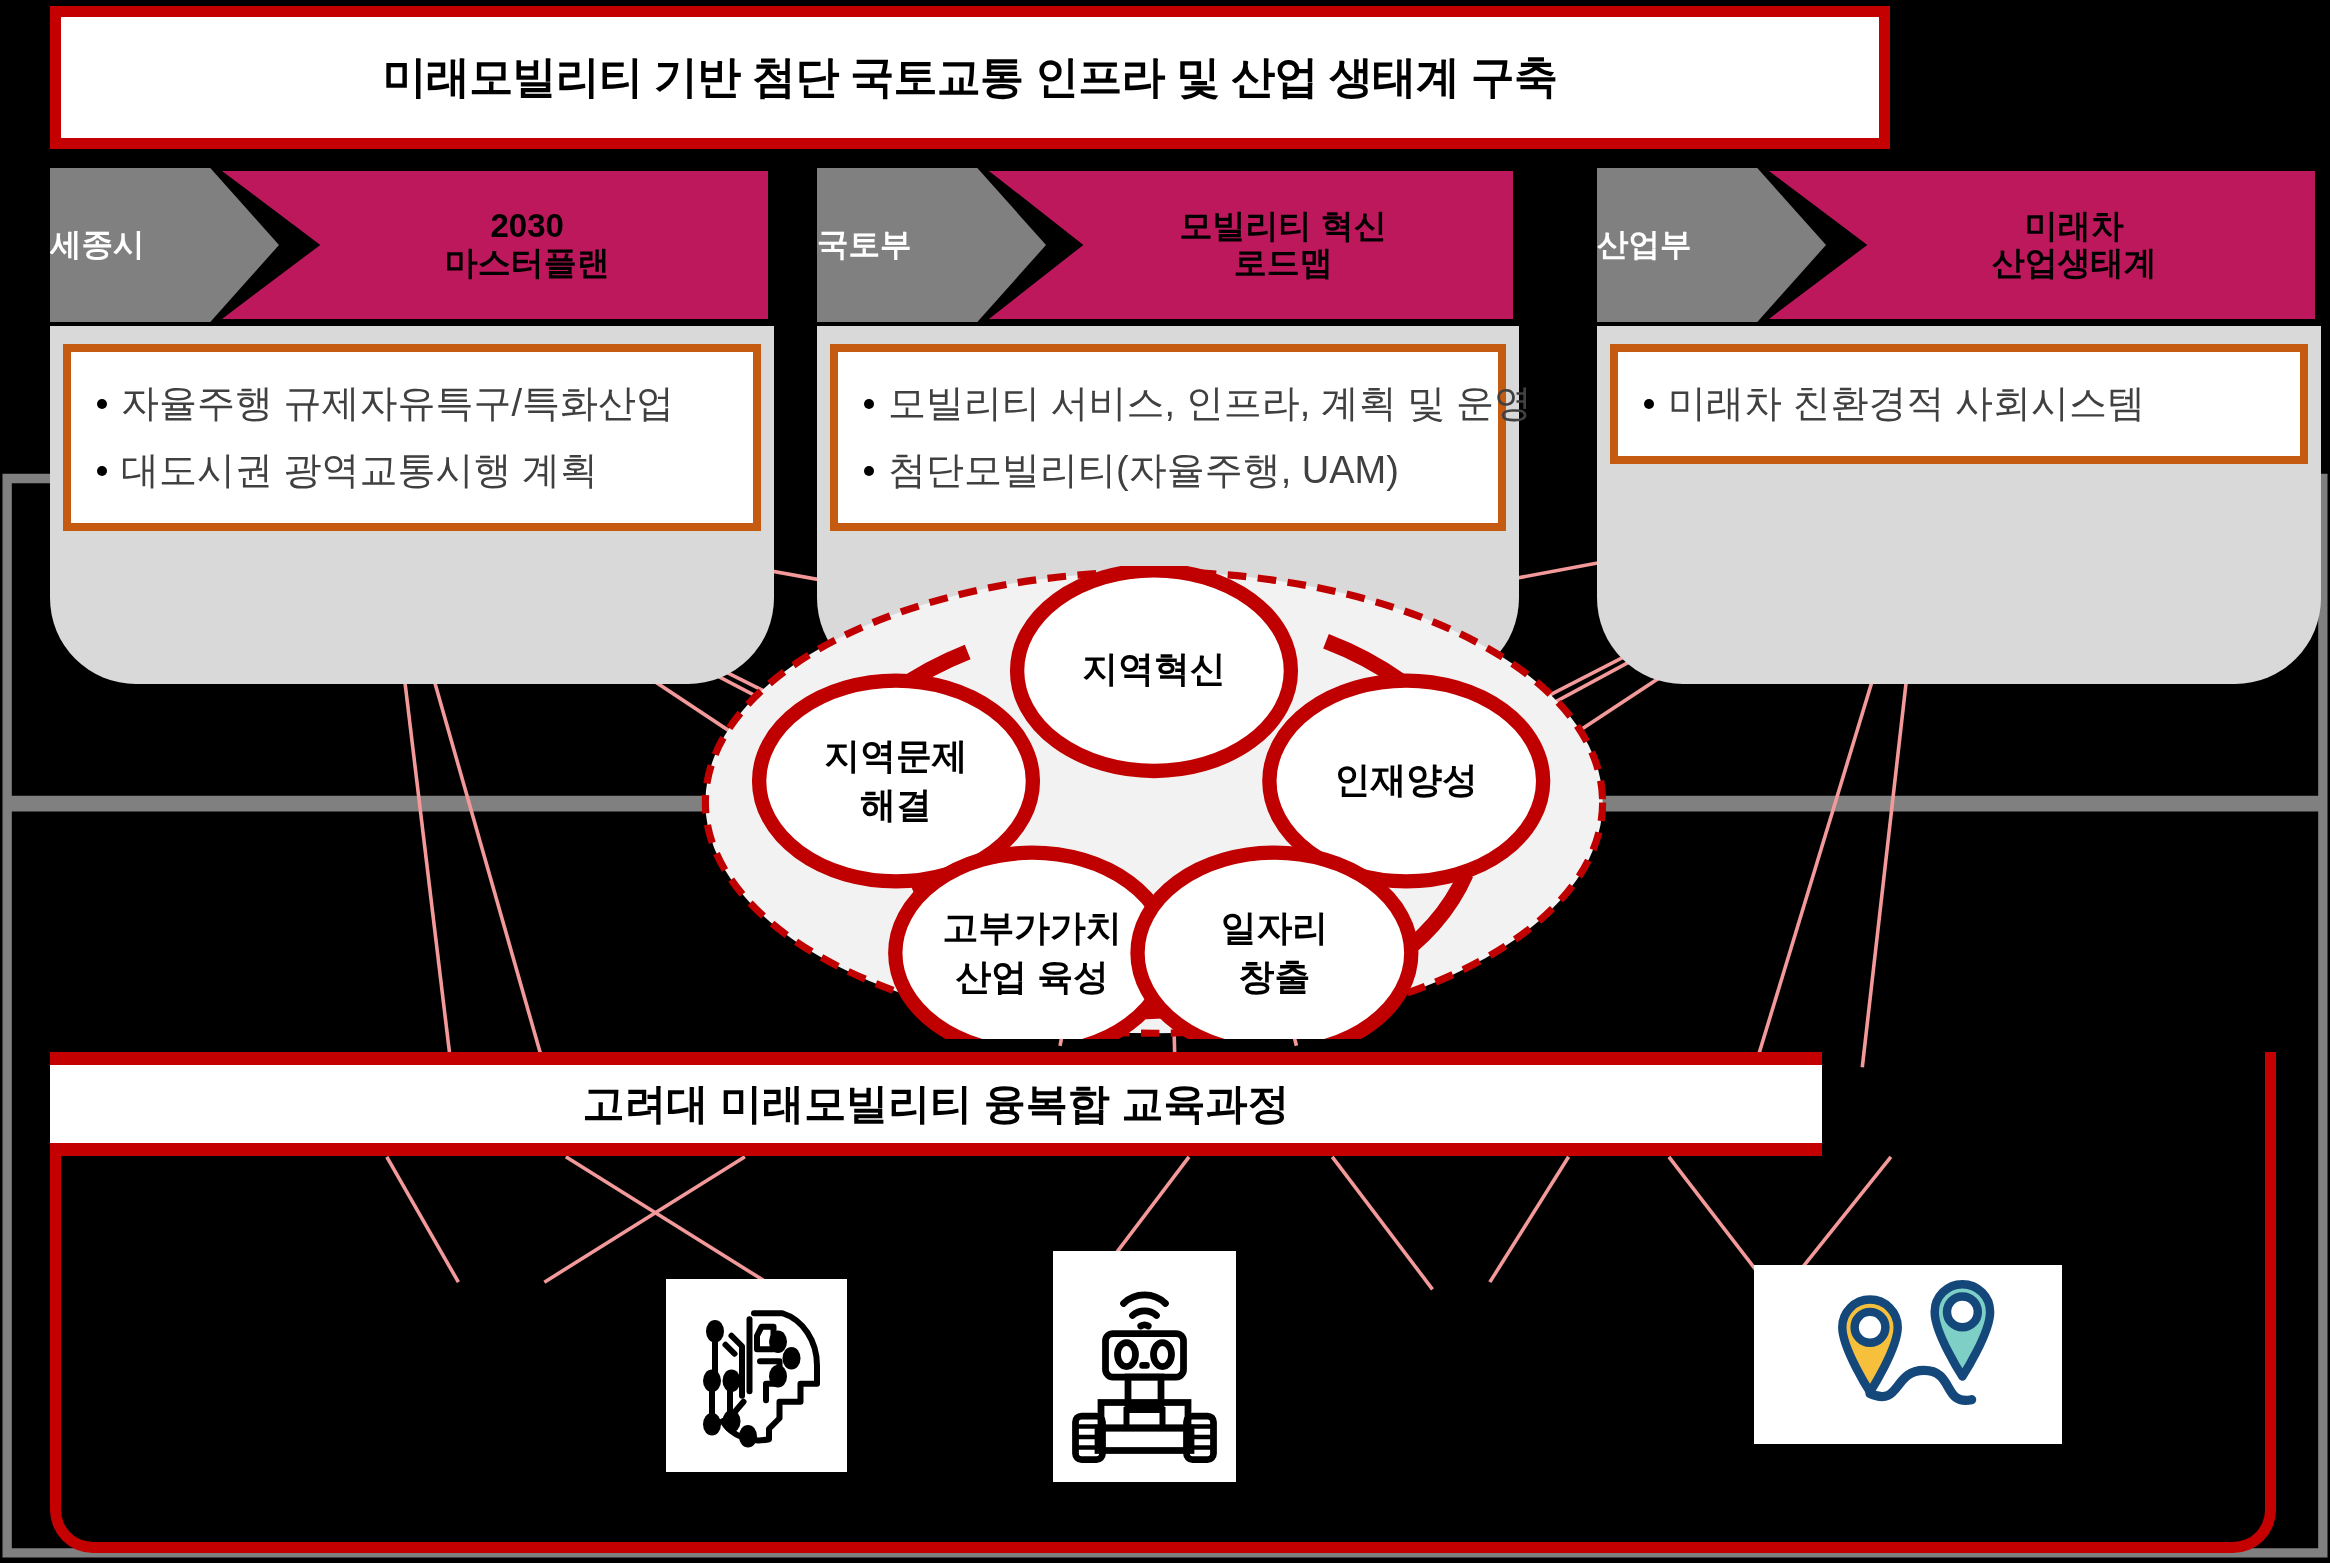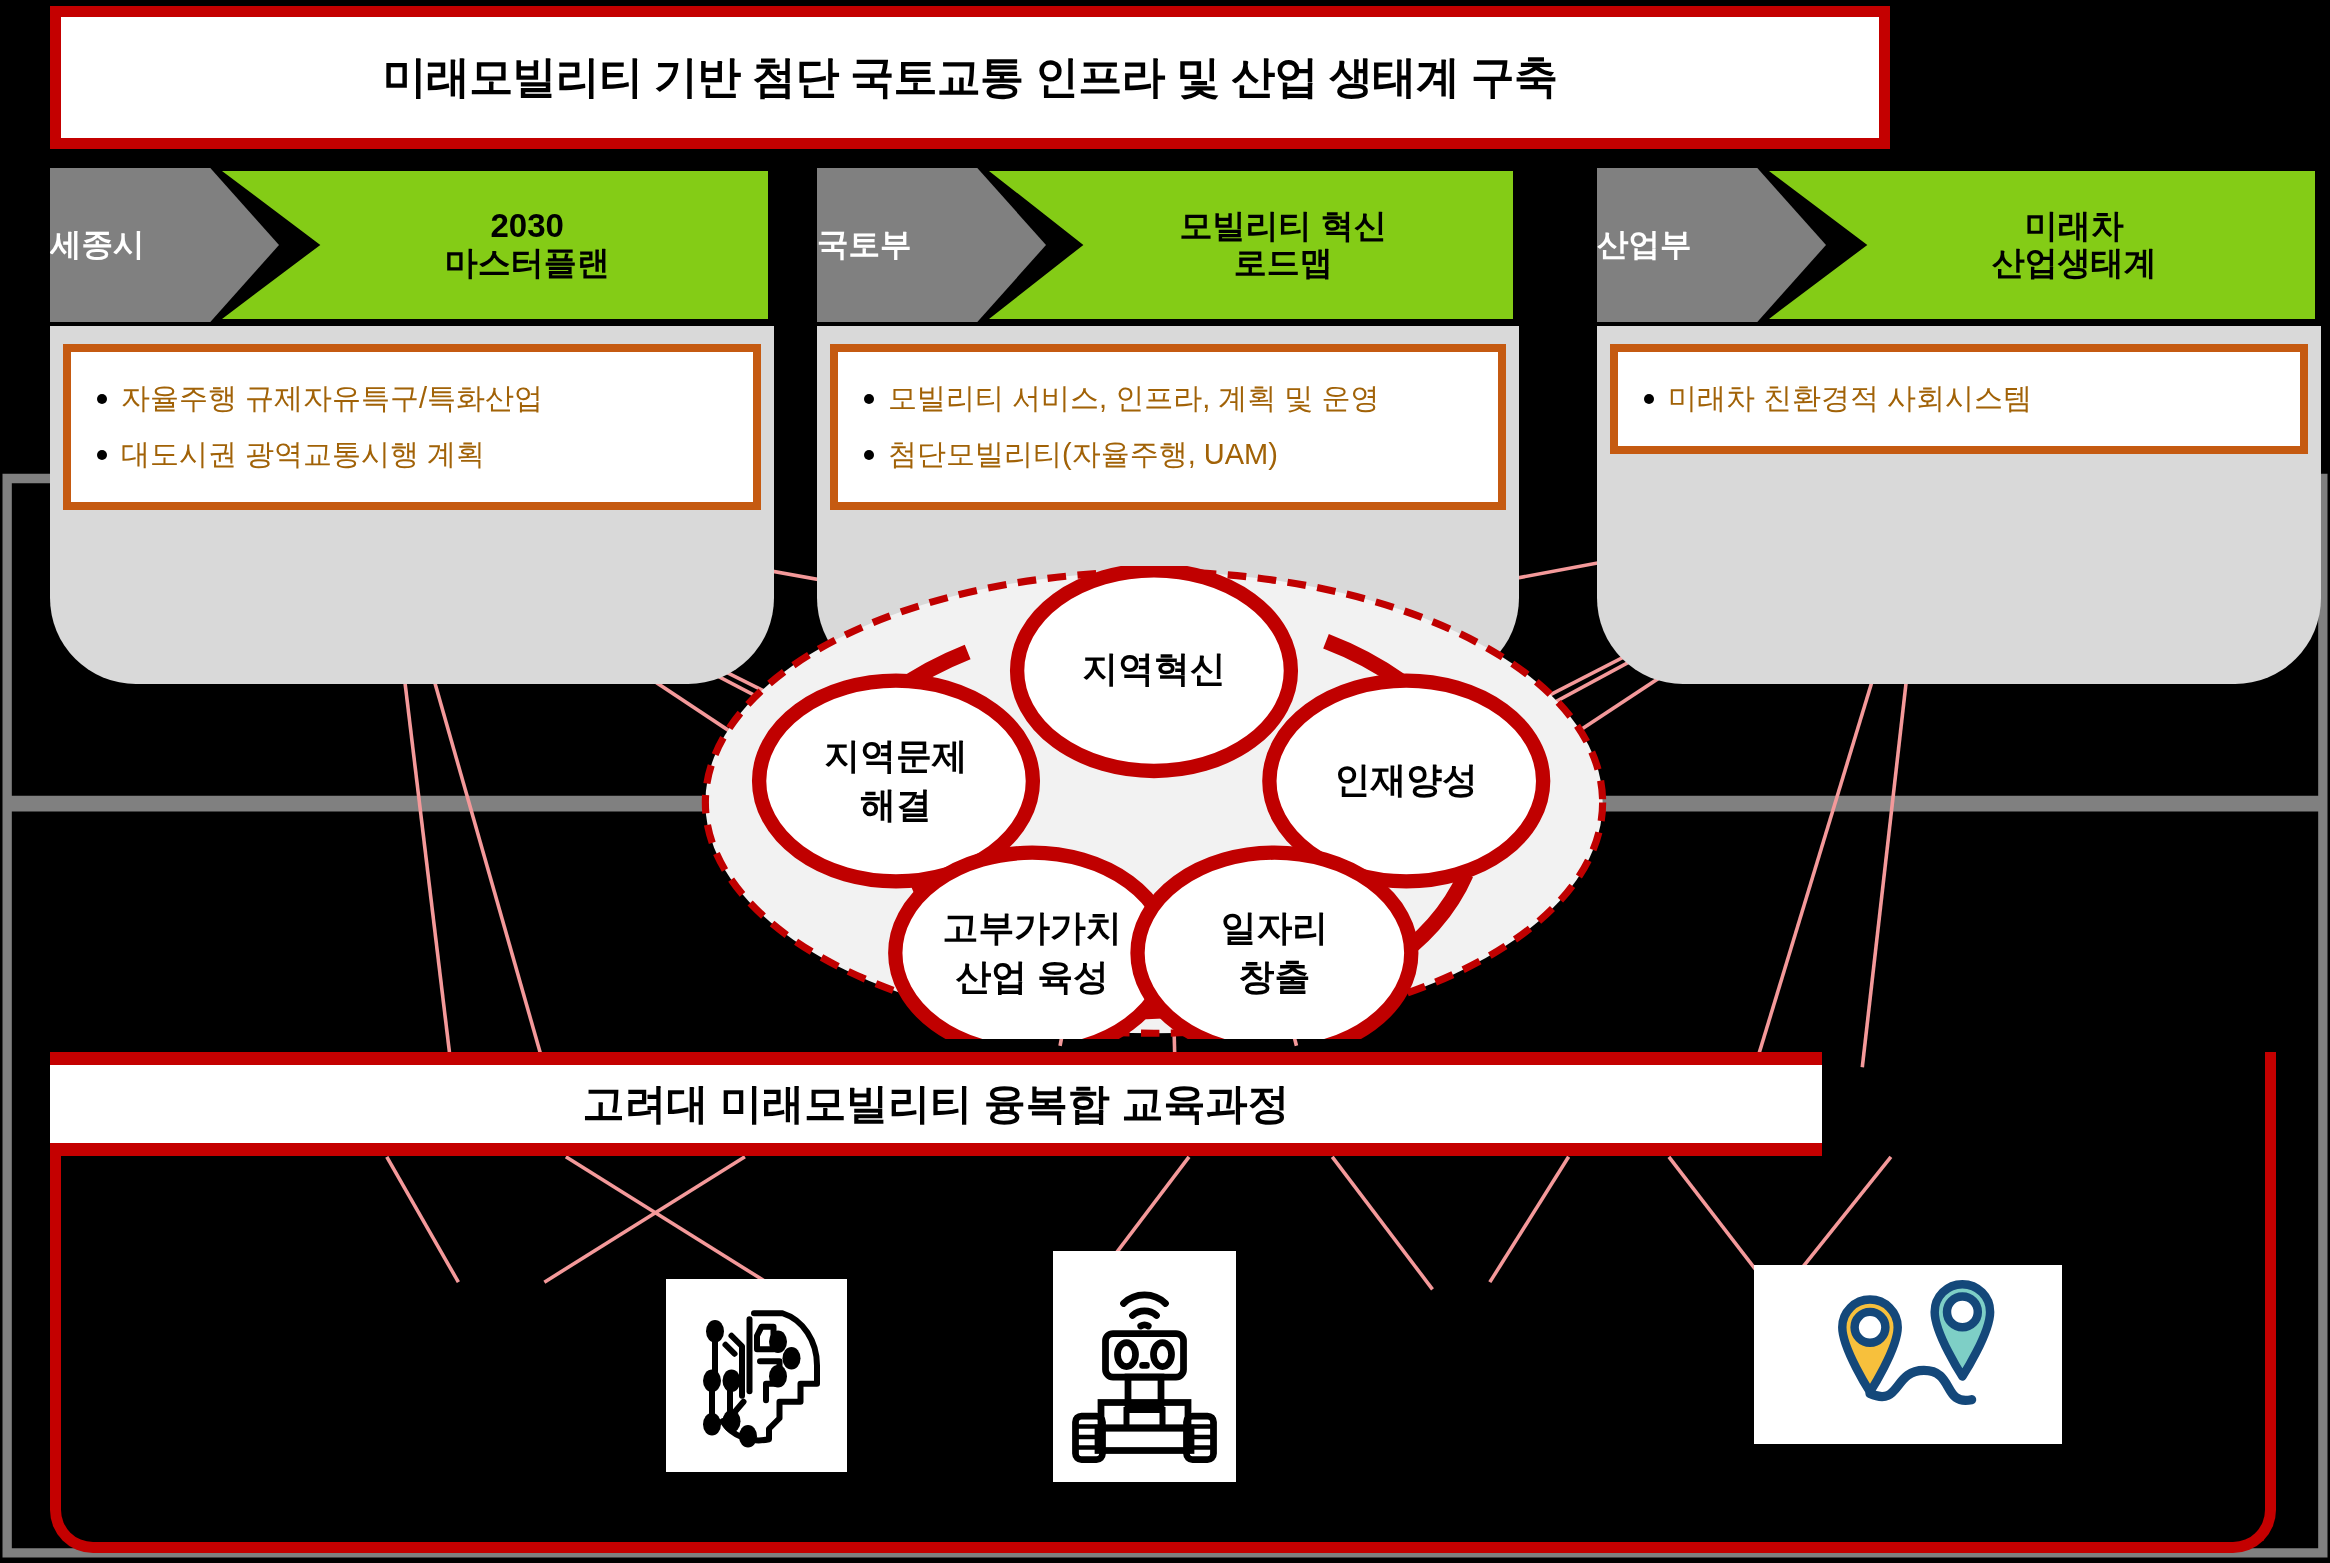--- a/index.html
+++ b/index.html
@@ -38,36 +38,36 @@
   }
   .chev-tag span{
     color:#fff;font-size:31.5px;font-weight:bold;white-space:nowrap;
   }
   .chev-body{
     position:absolute;left:0;top:0;height:154px;width:100%;
     background:#808080;z-index:-1;
   }
   .chev-white{
     position:absolute;left:172px;top:2.9px;height:148px;right:5.7px;
-    background:#84cc16;
+    background:#be185d;
     clip-path:polygon(0 0,100% 0,100% 100%,0 100%,18% 50%);
     display:flex;align-items:center;justify-content:center;
   }
   .chev-white span{
     font-size:33px;font-weight:bold;color:#000;text-align:center;line-height:1.12;
     white-space:pre-line;margin-left:64px;
   }
   .bullets-box{
     position:absolute;left:13px;top:176px;right:13px;
     background:#fff;border:8.6px solid #C55A11;box-sizing:border-box;
     padding:18.6px 13px 18.6px 13px;
   }
   .bullets-box ul{margin:0;padding:0 0 0 37px;list-style:none;}
   .bullets-box li{
-    position:relative;font-size:29px;color:#a16207;line-height:1.15;padding:11.5px 0;white-space:nowrap;
+    position:relative;font-size:38px;color:#404040;line-height:1.15;padding:11.5px 0;white-space:nowrap;
   }
   .bullets-box li::before{
     content:"";position:absolute;left:-24px;top:50%;transform:translateY(-50%);
     width:10px;height:10px;border-radius:50%;background:#000;
   }
 
   
   #cluster{position:absolute;left:681px;top:566px;width:946px;height:473px;}
 
   

